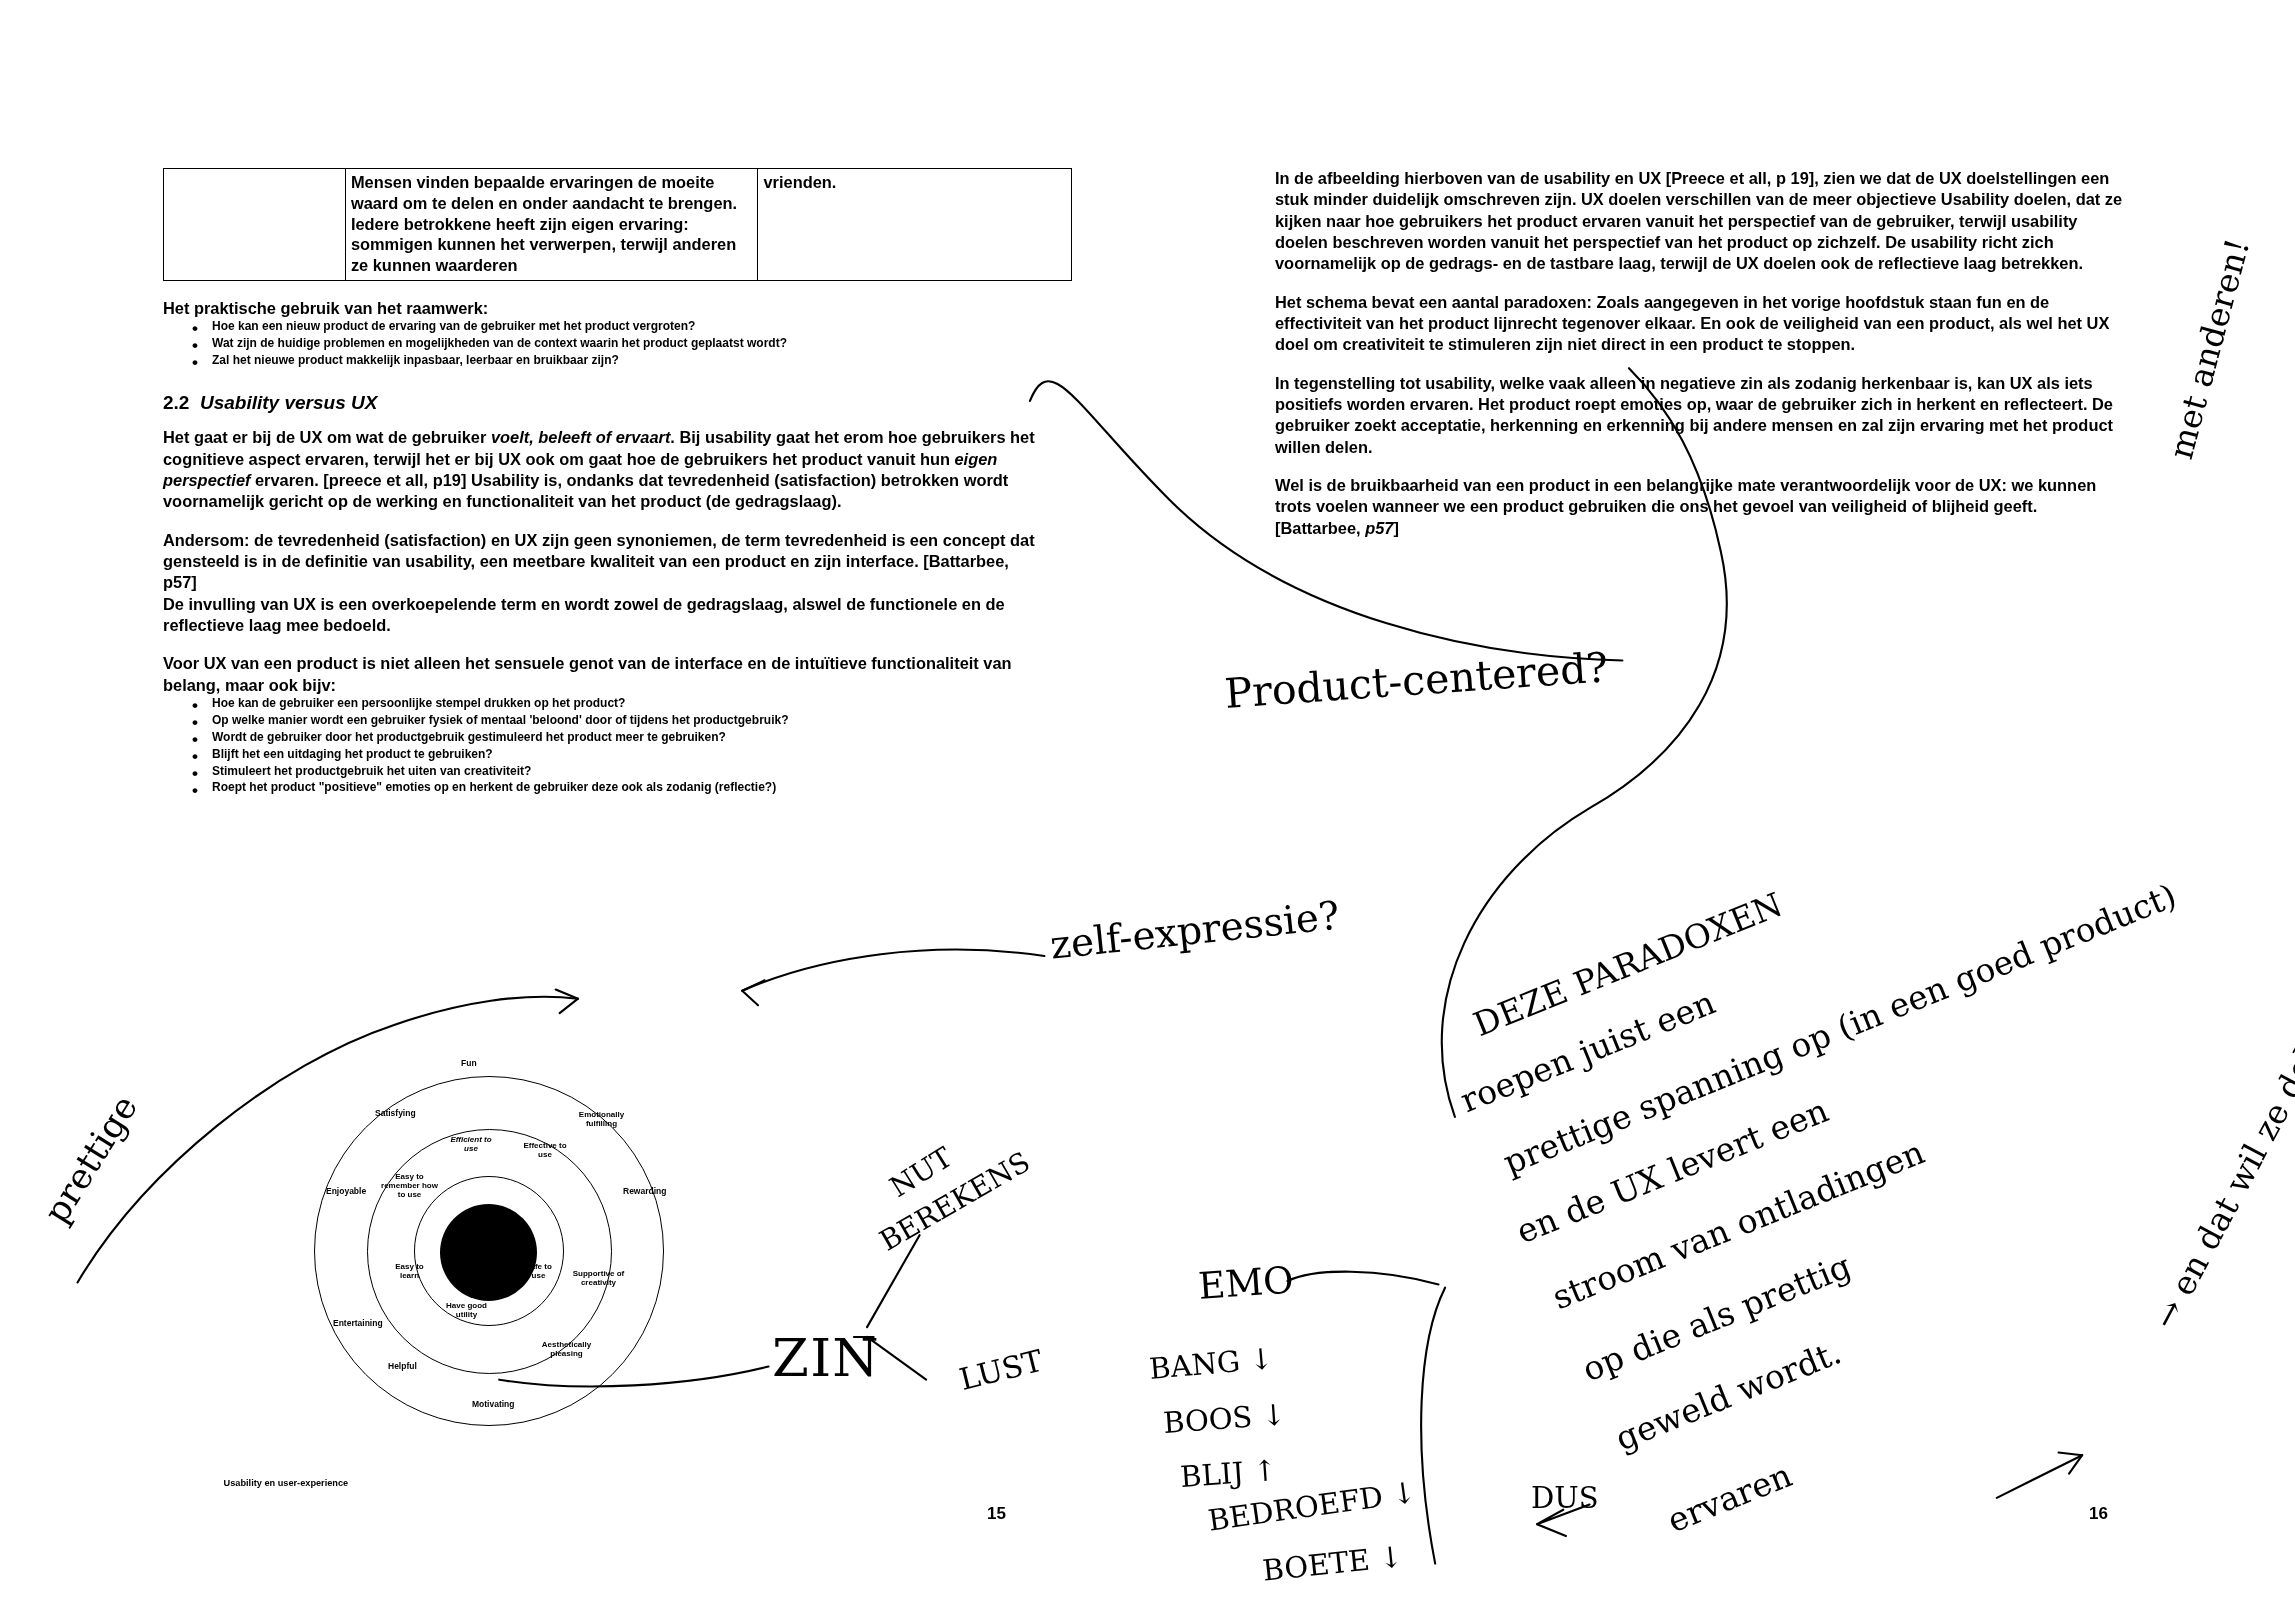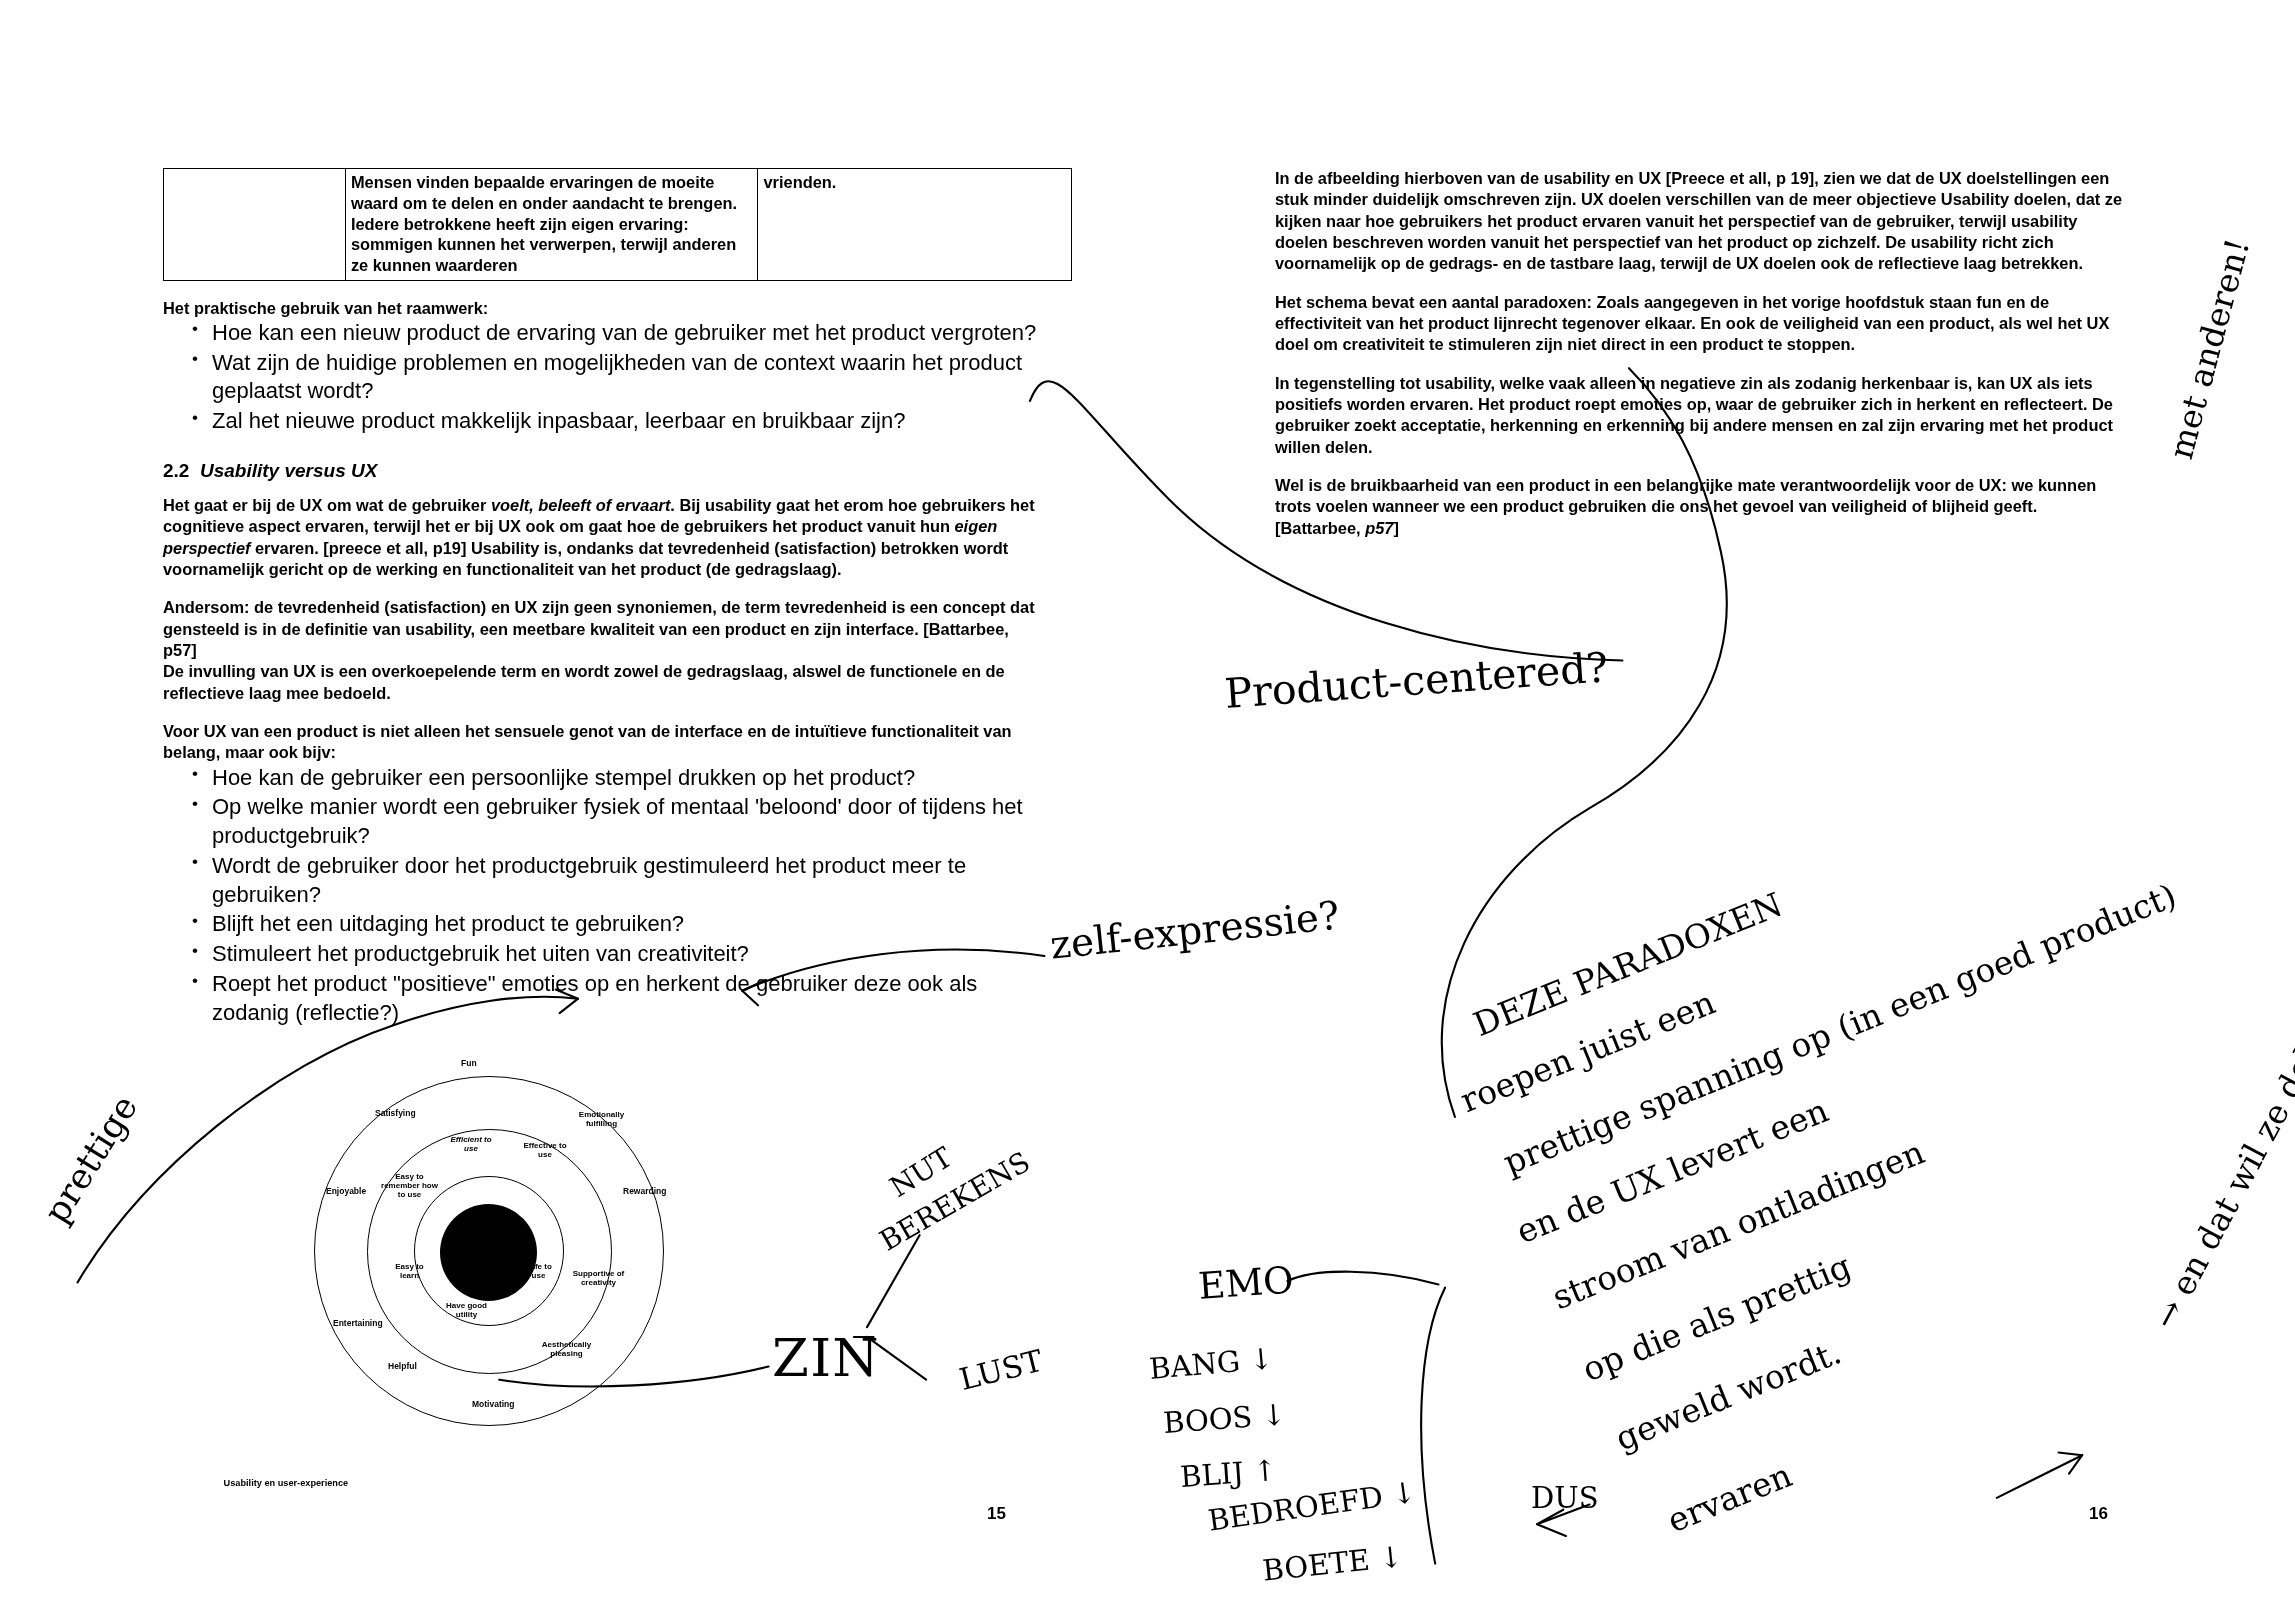--- a/index.html
+++ b/index.html
@@ -68,23 +68,23 @@
     margin: 24px 0 13px 0;
   }
   h2.section .num { font-style: normal; }
 
   ul.bullets {
     margin: 0;
     padding: 0 0 0 29px;
     list-style: none;
   }
   ul.bullets li {
-    font-size: 22px;
+    font-size: 12px;
     line-height: 1.3;
-    font-weight: normal;
+    font-weight: bold;
     position: relative;
     margin-bottom: 1.3px;
     padding-left: 20px;
   }
   ul.bullets li:before {
     content: "\2022";
     position: absolute;
     left: 0;
     top: -0.7px;
     font-size: 17px;

